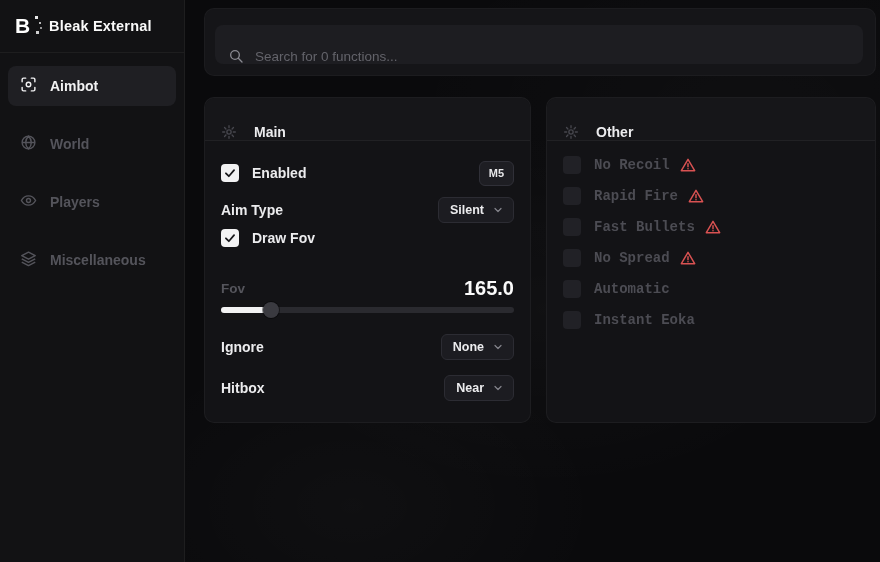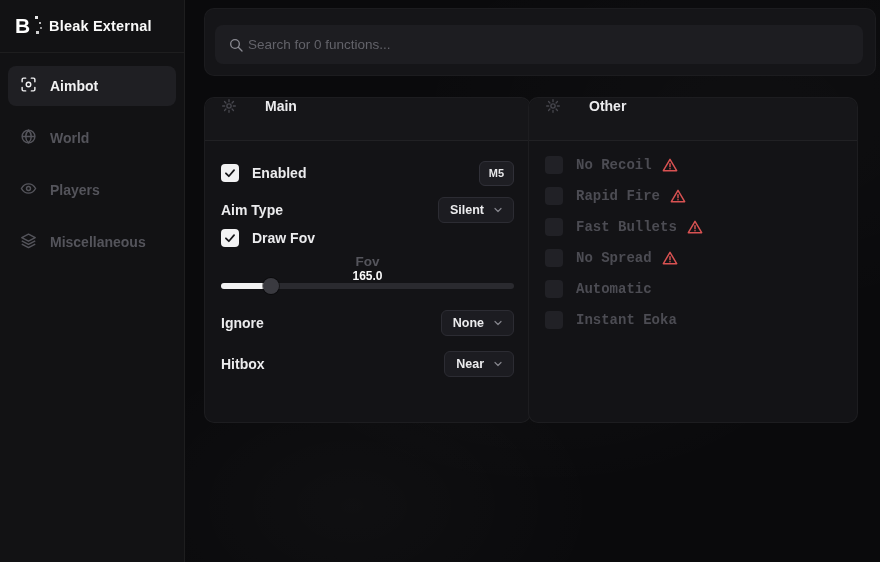--- a/index.html
+++ b/index.html
@@ -30,57 +30,57 @@
     height:53px; display:flex; align-items:center; gap:12px;
     padding:0 15px; border-bottom:1px solid rgba(255,255,255,0.05);
   }
   .logo { position:relative; width:22px; height:24px; color:#fff; font-weight:800; font-size:21px; line-height:24px; }
   .logo .px { position:absolute; background:#fff; }
   .logo .px1 { width:3px; height:3px; right:-1px; top:2px; opacity:.9; }
   .logo .px2 { width:2px; height:2px; right:-4px; top:8px; opacity:.7; }
   .logo .px3 { width:3px; height:3px; right:-2px; bottom:4px; opacity:.8; }
   .logo .px4 { width:2px; height:2px; right:-5px; bottom:9px; opacity:.55; }
   .app-title { font-size:14.5px; font-weight:700; color:#fafafa; letter-spacing:.2px; }
-  .nav { padding:13px 8px; display:flex; flex-direction:column; gap:12px; }
+  .nav { padding:13px 8px; display:flex; flex-direction:column; gap:18px; }
   .nav-item {
     height:40px; display:flex; align-items:center; gap:13px;
     padding:0 12px; border-radius:8px; cursor:pointer;
     color:#54545b; font-size:14px; font-weight:600;
   }
   .nav-item svg { flex:0 0 auto; }
   .nav-item.active { background:#1f1f23; color:#f2f2f3; }
 
   
   .content { position:absolute; left:185px; top:0; right:0; bottom:0; z-index:1; }
 
   .search-panel {
     position:absolute; left:19px; top:8px; width:672px; height:68px;
     background:#151518; border-radius:10px;
     border:1px solid rgba(255,255,255,0.03);
   }
   .search-box {
     position:absolute; left:10px; right:12px; top:16px; height:39px;
     background:#1d1d21; border-radius:8px;
-    display:flex; align-items:center; gap:4px; padding:0 13px;
+    display:flex; align-items:flex-end; gap:11px; padding:0 13px;
   }
   .search-box input {
     flex:1; background:transparent; border:none; outline:none;
     color:#d5d5d8; font-size:13.5px; font-family:inherit;
   }
   .search-box input::placeholder { color:#63636a; }
 
   .panel {
     position:absolute; top:97px; height:326px;
     background:#131316; border-radius:10px;
     border:1px solid rgba(255,255,255,0.045);
   }
   .panel-main  { left:19px;  width:327px; }
-  .panel-other { left:343px; width:330px; }
+  .panel-other { left:361px; width:330px; }
   .panel-header {
-    height:43px; display:flex; align-items:flex-start; gap:28px; padding:0 16px;
+    height:43px; display:flex; align-items:flex-end; gap:17px; padding:0 16px;
     border-bottom:1px solid rgba(255,255,255,0.05);
     background:rgba(255,255,255,0.014);
     border-radius:10px 10px 0 0;
   }
   .panel-title { font-size:14px; font-weight:700; color:#ececee; }
   .panel-body { padding:10px 16px 0 16px; }
 
   .row { display:flex; align-items:center; }
   .row .spacer { flex:1; }
 
@@ -88,28 +88,28 @@
     width:18px; height:18px; border-radius:4px; cursor:pointer;
     display:flex; align-items:center; justify-content:center; flex:0 0 auto;
   }
   .checkbox.checked { background:#f2f2f3; }
   .checkbox.unchecked { background:#212126; }
   .check-label { margin-left:13px; font-size:14px; font-weight:600; color:#ececee; }
 
   .row-enabled { height:28px; margin-top:8px; }
   .row-aimtype { height:28px; margin-top:9px;gap:12px; }
   .row-drawfov { height:28px; }
-  .row-fovlbl  { height:20px; margin-top:2px;flex-direction:column; }
+  .row-fovlbl  { height:20px; margin-top:26px; }
   .row-slider  { height:18px; margin-top:3px; }
   .row-ignore  { height:28px; margin-top:14px; }
   .row-hitbox  { height:28px; margin-top:13px; }
 
   .field-label { font-size:14px; font-weight:600; color:#ececee; }
   .dim-label   { font-size:13.5px; font-weight:600; color:#55555c; }
-  .fov-value   { font-size:12px; font-weight:700; color:#fafafa; }
+  .fov-value   { font-size:20px; font-weight:700; color:#fafafa; }
 
   .keybind {
     min-width:31px; height:25px; padding:0 9px;
     background:#1e1e23; border:1px solid #30303а;
     border:1px solid #303038; border-radius:6px;
     display:flex; align-items:center; justify-content:center;
     font-size:11px; font-weight:700; color:#e8e8ea; cursor:pointer;margin-left:43px;
   }
   .dropdown {
     height:26px; padding:0 9px 0 11px;

